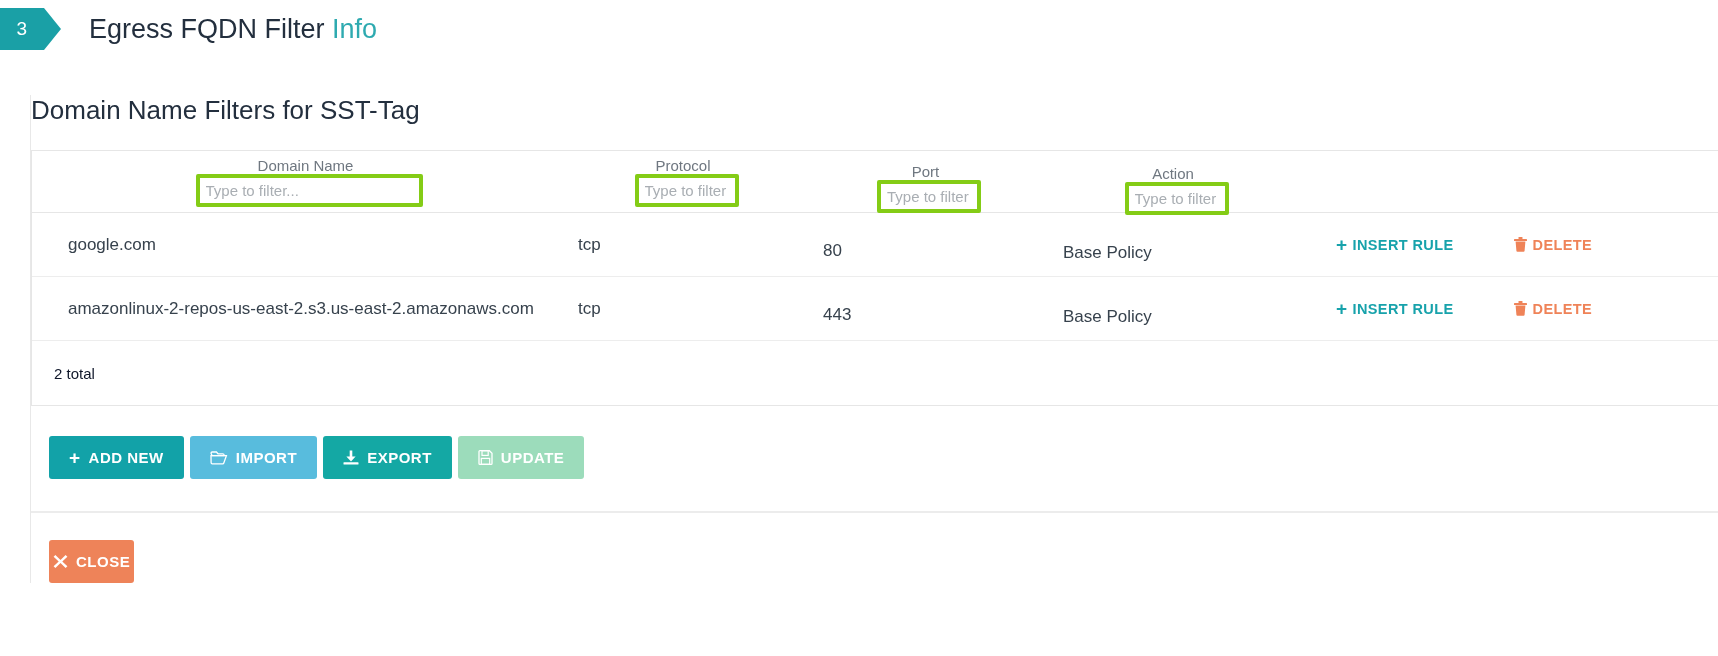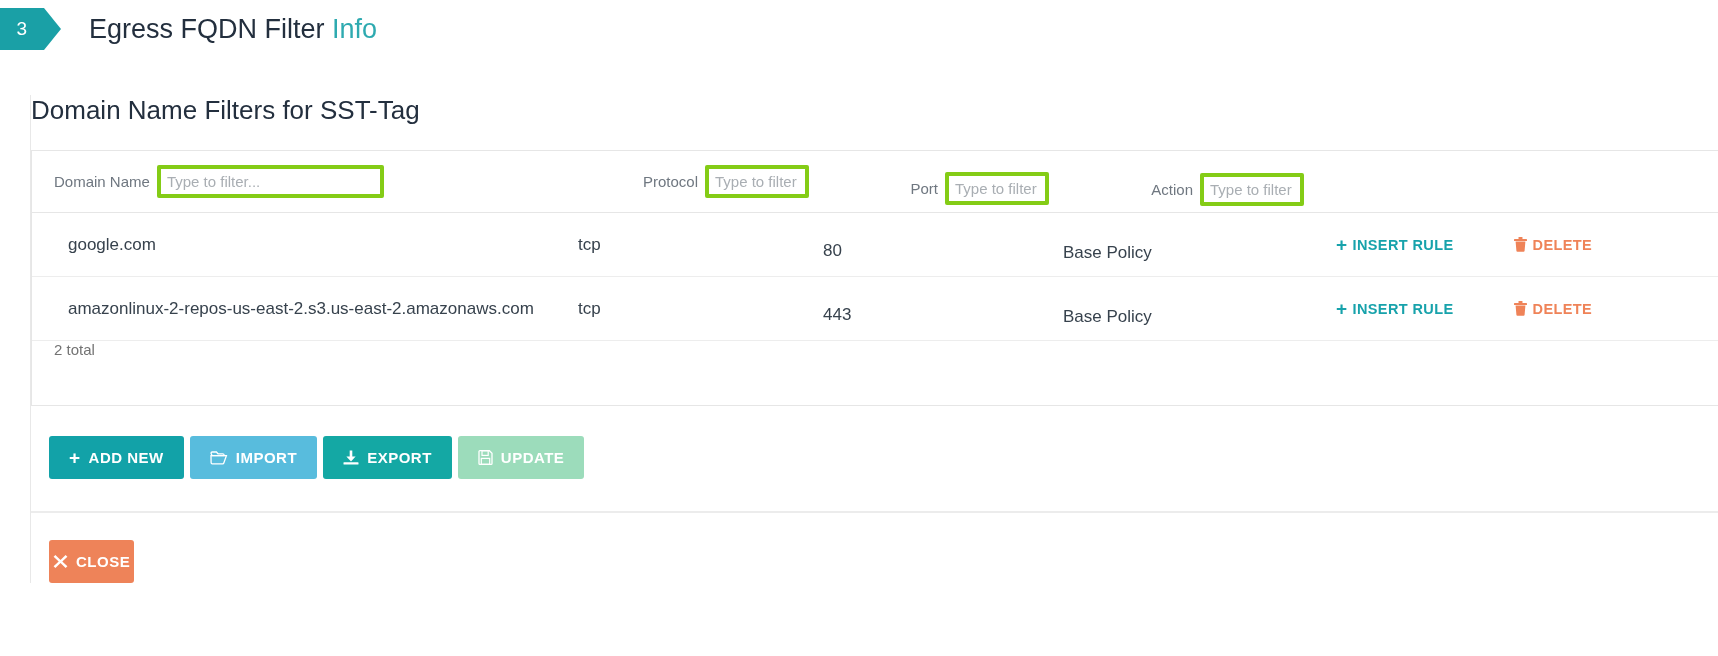--- a/index.html
+++ b/index.html
@@ -85,20 +85,21 @@
 
   
   .filter-row {
     height: 62px;
     border-bottom: 1px solid #e6e6e6;
   }
   .filter-cell {
     display: flex;
     align-items: center;
     justify-content: flex-end;
+    flex-direction: column;
   }
   .filter-label {
     font-size: 15px;
     color: #6f7780;
     white-space: nowrap;
     padding-right: 7px;
   }
   .filter-input {
     border: 4px solid #84cc16;
     border-radius: 2px;
@@ -157,23 +158,24 @@
   }
   .op-insert { color: #17a2ab; margin-right: 60px; }
   .op-insert .plus { font-size: 19px; font-weight: bold; margin-right: 5px; line-height: 1; }
   .op-delete { color: #ef8358; }
   .op-delete .trash { margin-right: 6px; display: inline-flex; }
 
   
   .table-footer {
     height: 64px;
     display: flex;
+    align-items: center;
     padding: 0 22px;
     font-size: 15px;
-    color: #737373;
+    color: #0f172a;
   }
 
   
   .btn-bar {
     display: flex;
     gap: 6px;
     margin-top: 30px;
     padding-left: 18px;
   }
   .btn {

